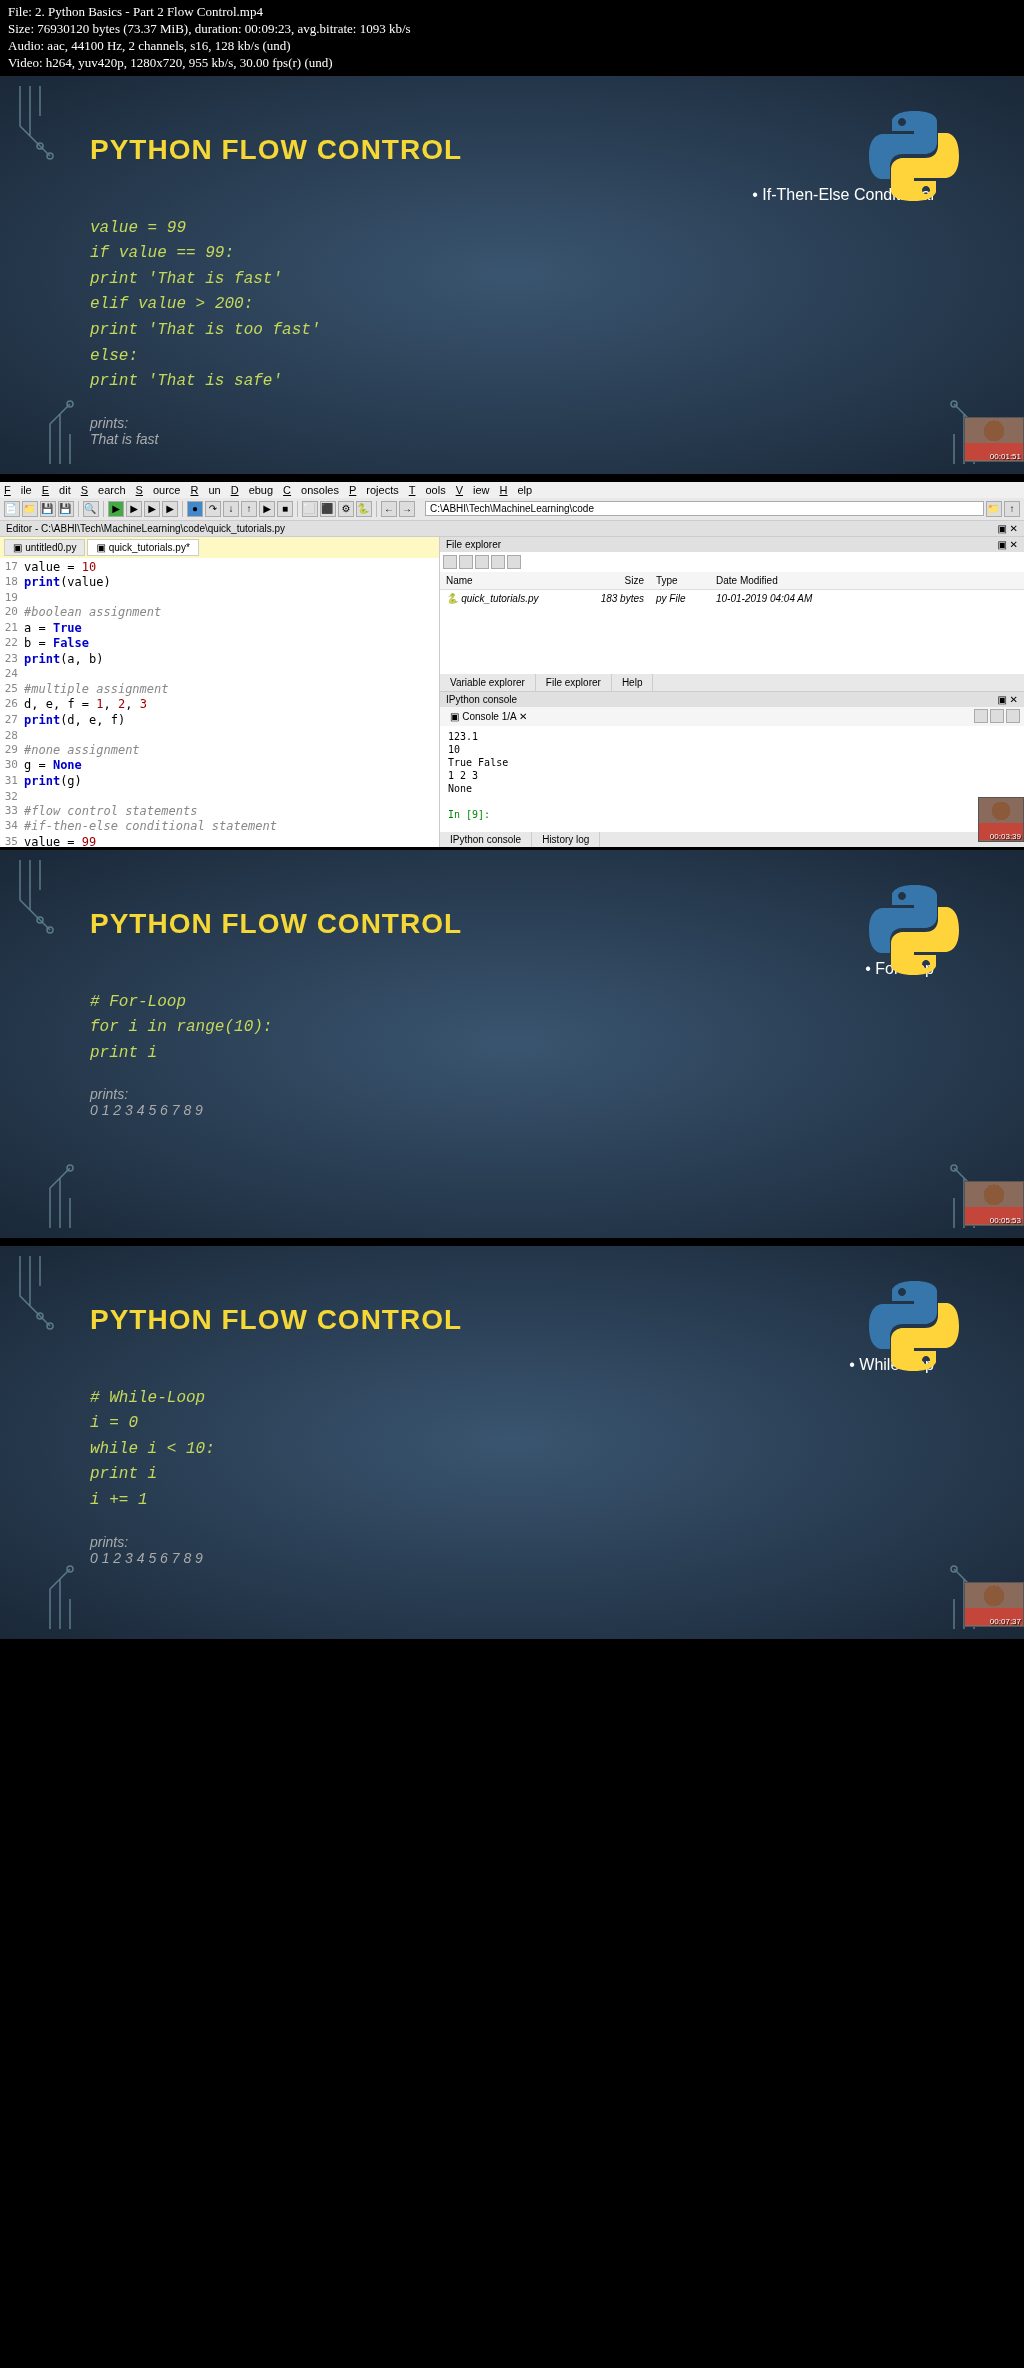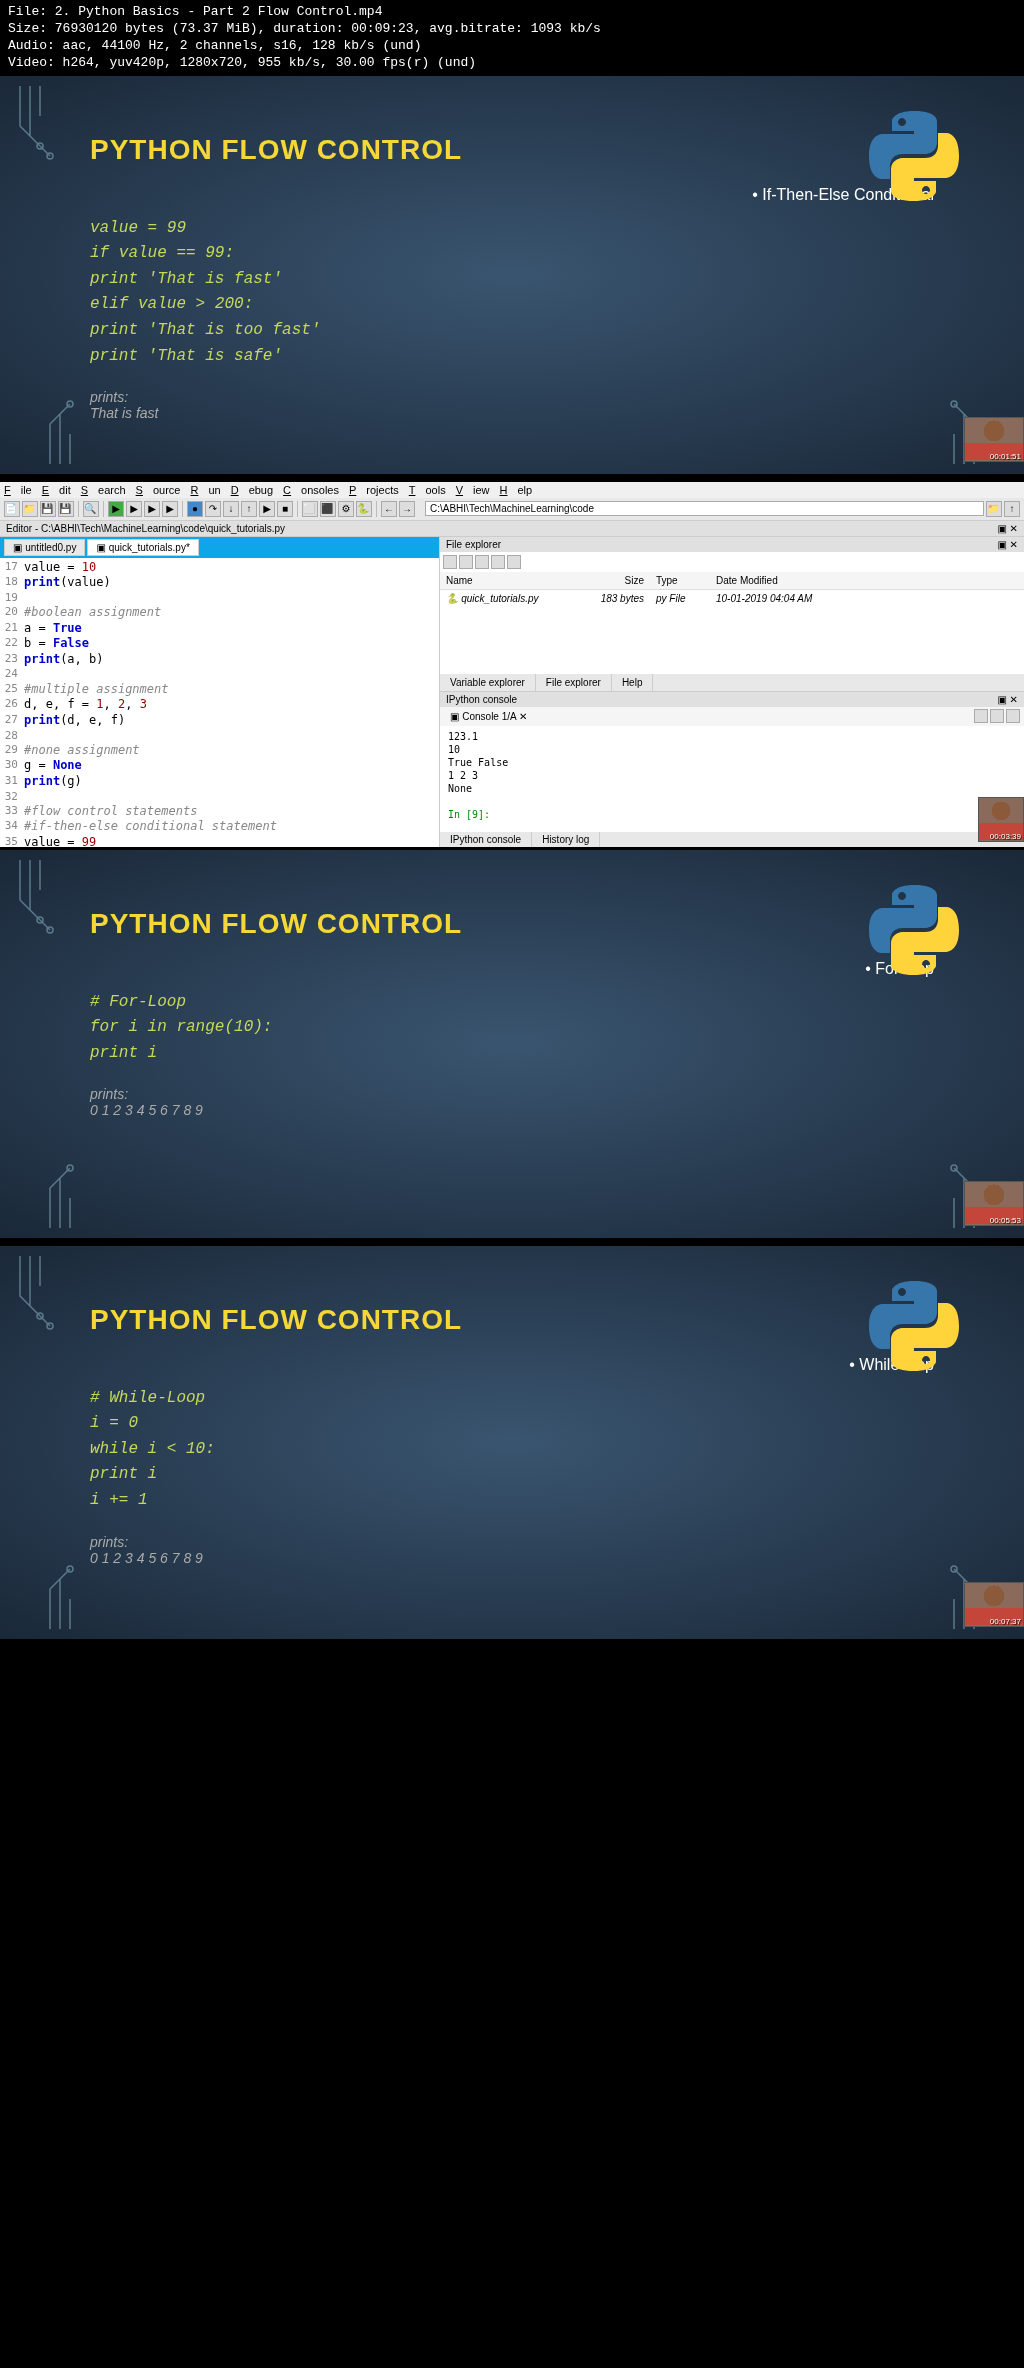--- a/index.html
+++ b/index.html
@@ -1,17 +1,17 @@
 <!DOCTYPE html>
 <html><head>
 <meta charset="utf-8">
 <style>
 * { margin: 0; padding: 0; box-sizing: border-box; }
 body { background: #000; font-family: Arial, sans-serif; width: 1024px; }
-.header-info { color: #fff; font-family: Liberation Mono, monospace; font-size: 13px; padding: 4px 8px; line-height: 1.3; border-radius: 30px; }
+.header-info { color: #fff; font-family: Liberation Serif, serif; font-size: 13px; padding: 4px 8px; line-height: 1.3; border-radius: 30px; }
 .slide { width: 1024px; height: 398px; background: radial-gradient(ellipse at center, #3a5570 0%, #1a2838 100%); position: relative; margin-bottom: 8px; overflow: hidden; }
 .slide-inner { padding: 50px 90px; margin-top: 8px; }
 .slide-title { color: #f5d835; font-size: 28px; font-weight: bold; letter-spacing: 1px; margin-bottom: 20px; }
 .slide-bullet { color: #fff; font-size: 16px; margin-bottom: 12px; text-align: right; }
 .slide-bullet::before { content: "• "; }
 .code-line { color: #c5d85a; font-family: 'Courier New', monospace; font-size: 16px; font-style: italic; line-height: 1.6; }
 .prints-label { color: #aaa; font-style: italic; font-size: 14px; margin-top: 20px; }
 .prints-output { color: #aaa; font-style: italic; font-size: 14px; }
 .python-logo { position: absolute; top: 30px; right: 60px; width: 100px; height: 100px; }
 .circuit { position: absolute; stroke: #5a7a8a; stroke-width: 1.5; fill: none; }
@@ -25,21 +25,21 @@
 .menubar { background: #f0f0f0; padding: 2px 4px; font-size: 11px; }
 .menubar span { margin-right: 10px; cursor: pointer; }
 .menubar .underline { text-decoration: underline; }
 .toolbar { background: #e8e8e8; padding: 3px 4px; display: flex; gap: 2px; align-items: center; border-bottom: 1px solid #ccc; }
 .tb-icon { width: 16px; height: 16px; background: #ddd; border: 1px solid #aaa; display: inline-block; font-size: 10px; text-align: center; line-height: 14px; }
 .tb-sep { width: 1px; height: 16px; background: #bbb; margin: 0 2px; }
 .tb-path { flex: 1; background: #fff; border: 1px solid #aaa; padding: 1px 4px; font-size: 10px; margin-left: 8px; }
 .ide-body { display: flex; height: 310px; }
 .editor-panel { width: 440px; background: #fff; border-right: 1px solid #ccc; display: flex; flex-direction: column; }
 .editor-header { background: #e0e0e0; padding: 2px 6px; font-size: 10px; display: flex; justify-content: space-between; border-bottom: 1px solid #ccc; }
-.editor-tabs { background: #0ea5e9; padding: 2px 4px; font-size: 10px; display: flex; gap: 2px; }
+.editor-tabs { background: #fef9c3; padding: 2px 4px; font-size: 10px; display: flex; gap: 2px; }
 .editor-tab { background: #e8e8e8; padding: 2px 8px; border: 1px solid #ccc; }
 .editor-tab.active { background: #fff; }
 .code-area { flex: 1; background: #fff; font-family: Consolas, monospace; font-size: 12px; padding: 2px 0; overflow: hidden; }
 .code-row { display: flex; line-height: 1.3; }
 .line-num { width: 24px; text-align: right; color: #888; padding-right: 6px; font-size: 11px; }
 .code-text { flex: 1; }
 .code-text .kw { color: #0000cc; font-weight: bold; }
 .code-text .cm { color: #888; font-style: italic; }
 .code-text .nm { color: #000; }
 .code-text .num { color: #a00000; }
@@ -104,20 +104,21 @@
   </div>
   <div class="slide-inner">
     <div class="slide-title">PYTHON FLOW CONTROL</div>
     <div class="slide-bullet">If-Then-Else Conditional</div>
     <div id="slide1-code">
         <div class="code-line">value = 99</div>
         <div class="code-line">if value == 99:</div>
         <div class="code-line">print 'That is fast'</div>
         <div class="code-line">elif value &gt; 200:</div>
         <div class="code-line">print 'That is too fast'</div>
+        <div class="code-line">else:</div>
         <div class="code-line">print 'That is safe'</div>
       </div>
     <div class="prints-label">prints:</div>
     <div class="prints-output">That is fast</div>
   </div>
   <div class="webcam">
       <div class="webcam-person"></div>
       <div class="webcam-time">00:01:51</div>
     </div>
 </div>

